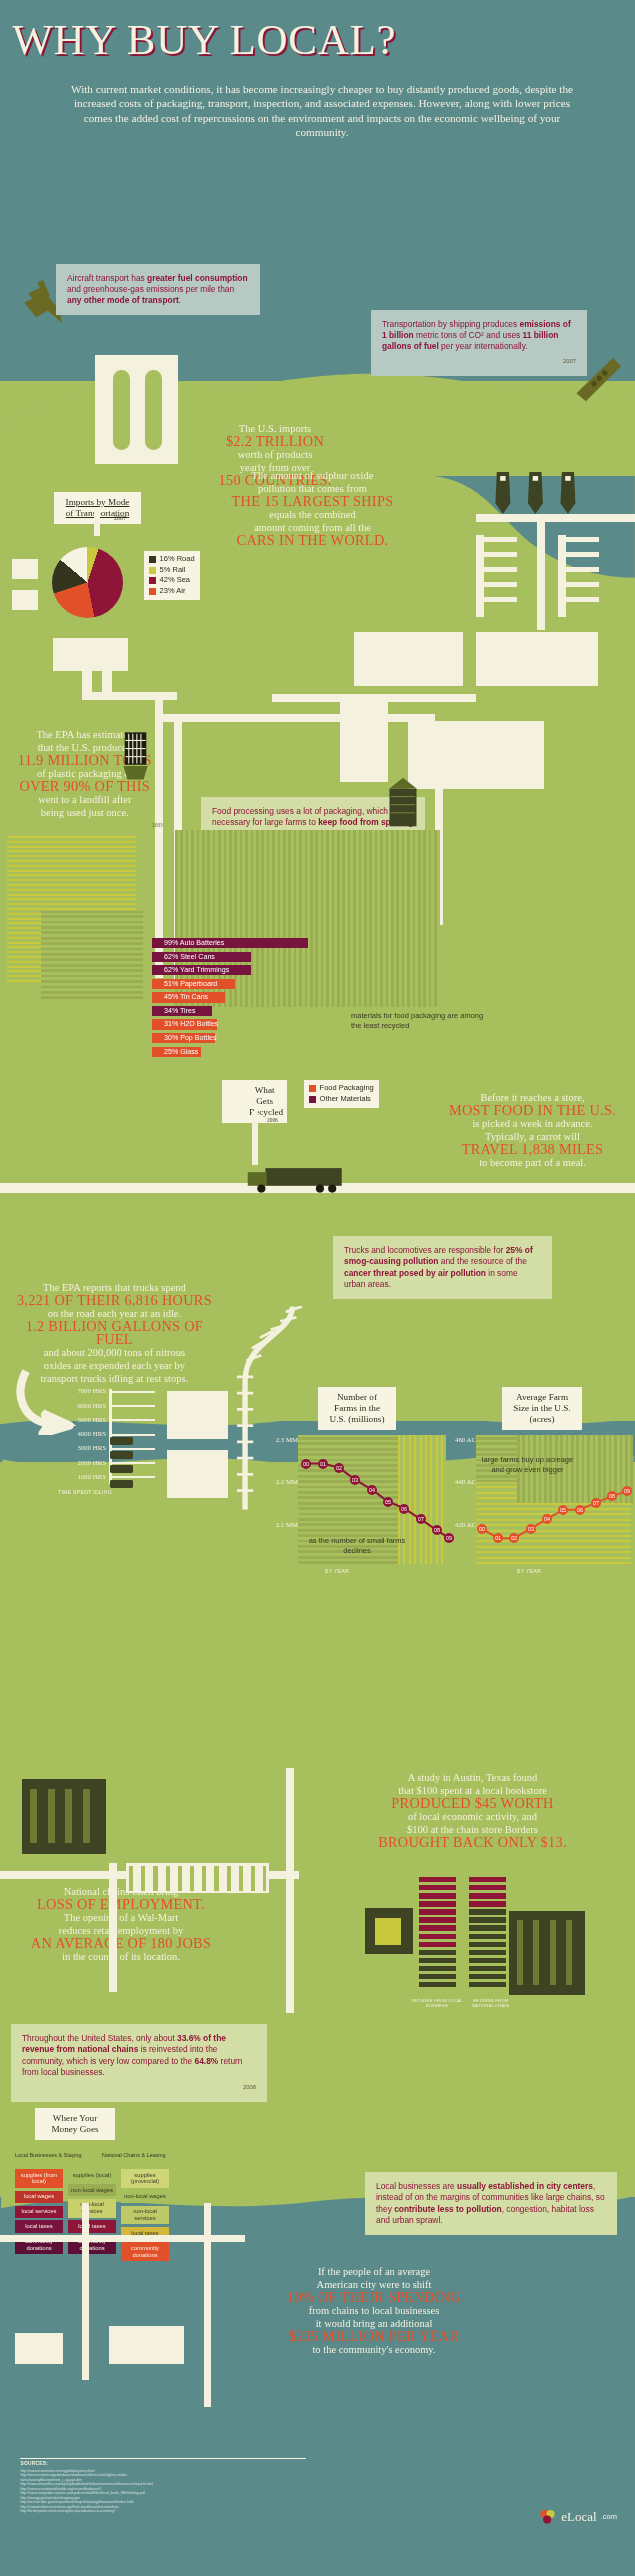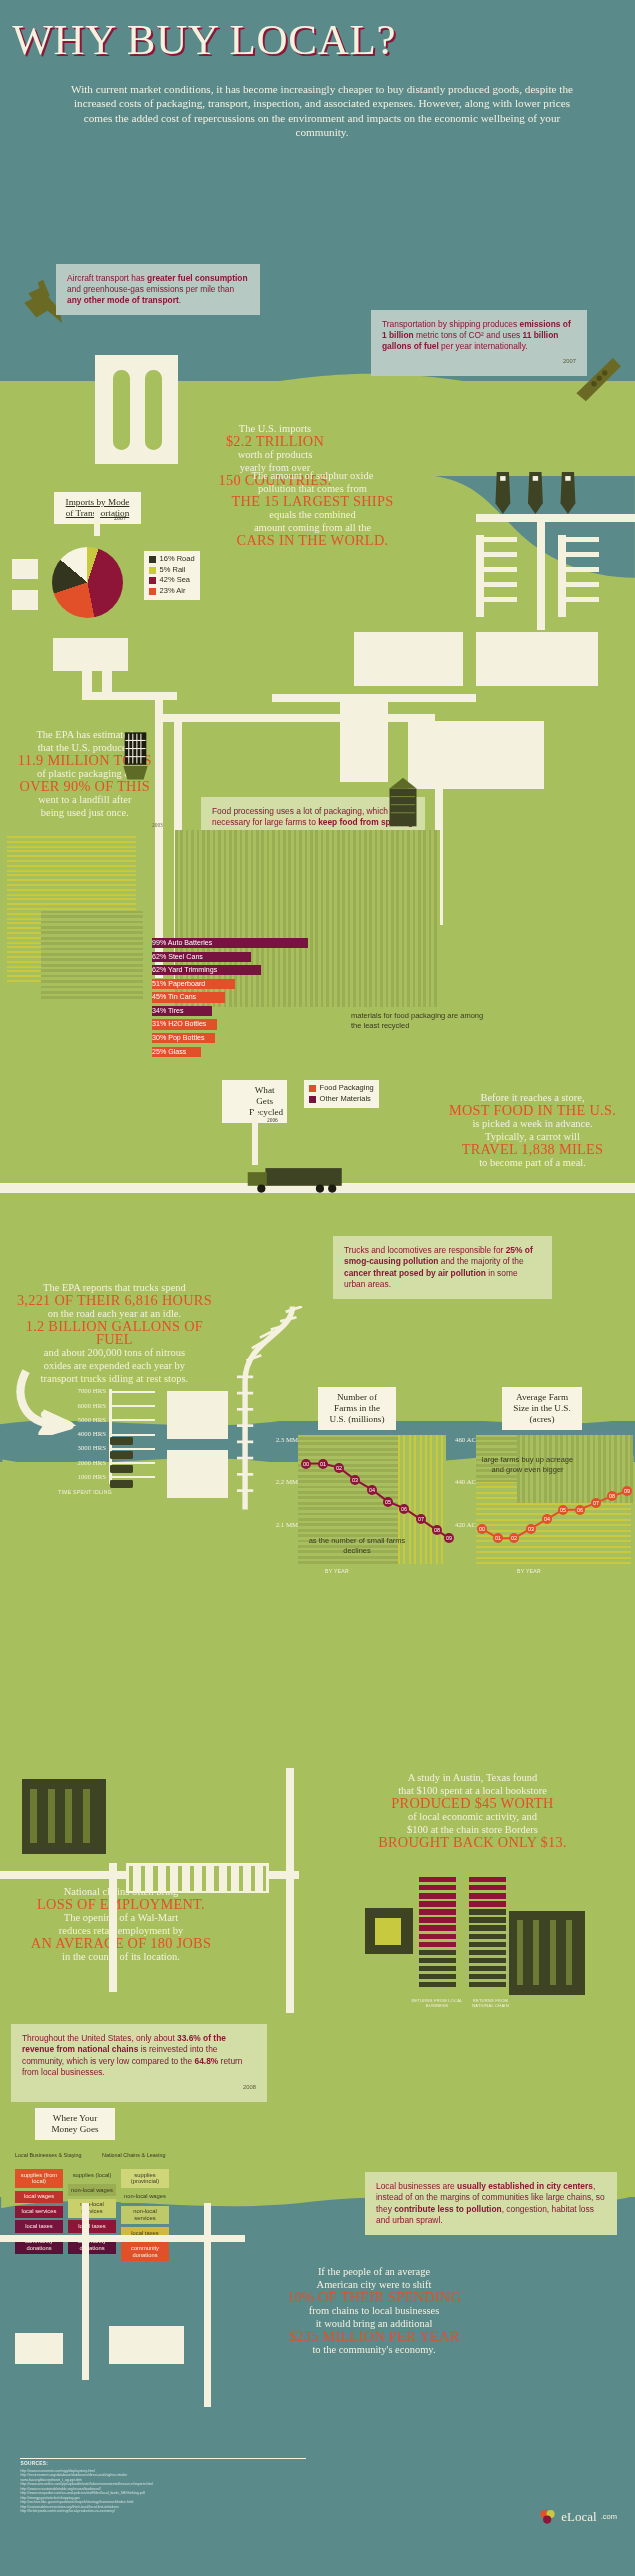--- a/index.html
+++ b/index.html
@@ -66,21 +66,21 @@
     position:absolute; background:#f7f4e3; padding:3.4px 5.4px;
     font-size:7.5px; color:#2d2d1c; line-height:10.5px;
   }
   .legend .row { display:flex; align-items:center; gap:3.4px; }
   .legend .sw { width:6.8px; height:6.8px; display:inline-block; }
 
   
   .barchart { position:absolute; }
   .rbar {
     color:#fff; font-size:7.1px; line-height:10.2px; height:10.2px;
-    margin-bottom:3.4px; padding-left:0; white-space:nowrap;
+    margin-bottom:3.4px; padding-left:12px; white-space:nowrap;
   }
 
   
   .axis-lbl { position:absolute; color:#f4f1df; font-family:"Liberation Serif",serif; font-size:6.8px; text-align:right; }
   .tick { position:absolute; background:#f4f1df; height:2px; }
   .truck { position:absolute; background:#3e4423; height:7.5px; border-radius:1.4px; }
 
   
   .chartbox { position:absolute; background:#9aad53; }
   .chart-cap { position:absolute; font-size:7.5px; color:#3a3a24; text-align:center; line-height:9.5px;}
@@ -289,21 +289,21 @@
     <g stroke="#7d8a3c" stroke-width="1.4">
       <line x1="14" y1="32" x2="50" y2="32"></line>
         <line x1="14" y1="44" x2="50" y2="44"></line>
         <line x1="14" y1="56" x2="50" y2="56"></line>
     </g>
   </svg>
 
   <div class="barchart" style="left:152px;top:938px;width:204px;">
     <div class="rbar" style="background:#76143f;width:156px;">99% Auto Batteries</div>
     <div class="rbar" style="background:#76143f;width:99px;">62% Steel Cans</div>
-    <div class="rbar" style="background:#76143f;width:109px;">62% Yard Trimmings</div>
+    <div class="rbar" style="background:#76143f;width:99px;">62% Yard Trimmings</div>
     <div class="rbar" style="background:#e2502a;width:83px;">51% Paperboard</div>
     <div class="rbar" style="background:#e2502a;width:73px;">45% Tin Cans</div>
     <div class="rbar" style="background:#76143f;width:60px;">34% Tires</div>
     <div class="rbar" style="background:#e2502a;width:65px;">31% H2O Bottles</div>
     <div class="rbar" style="background:#e2502a;width:63px;">30% Pop Bottles</div>
     <div class="rbar" style="background:#e2502a;width:49px;">25% Glass</div>
   </div>
 
   <div class="sign" style="left:222px;top:1080px;width:65px;padding-left:27px;">
     <span>What Gets Recycled</span>
@@ -335,21 +335,21 @@
   <div class="road" style="left:0;top:1183px;width:636px;height:9.5px;"></div>
   <svg style="position:absolute;left:245px;top:1164px;" width="109" height="30" viewBox="0 0 160 44">
     <rect x="30" y="6" width="112" height="26" fill="#3e4423"></rect>
     <rect x="4" y="12" width="28" height="20" fill="#5e6b26"></rect>
     <circle cx="24" cy="36" r="6" fill="#1c1c10"></circle>
       <circle cx="110" cy="36" r="6" fill="#1c1c10"></circle>
       <circle cx="128" cy="36" r="6" fill="#1c1c10"></circle>
   </svg>
 
   <div class="lightgreen-box" style="left:333px;top:1236px;width:219px;">
-    <span>Trucks and locomotives are responsible for </span><b>25% of smog-causing pollution</b><span> and the majority of the </span><b>cancer threat posed by air pollution</b><span> in some urban areas.</span>
+    <span>Trucks and locomotives are responsible for </span><b>25% of smog-causing pollution</b><span> and the resource of the </span><b>cancer threat posed by air pollution</b><span> in some urban areas.</span>
   </div>
 
   <div class="stat" style="left:5.4px;top:1281px;width:218px;">
     <span>The EPA reports that trucks spend</span>
     <span class="big">3,221 OF THEIR 6,816 HOURS</span>
     <span>on the road each year at an idle.</span>
     <span class="big">1.2 BILLION GALLONS OF FUEL</span>
     <span>and  about 200,000 tons of nitrous</span><br>
     <span>oxides are expended each year by</span><br>
     <span>transport trucks idling at rest stops.</span>

